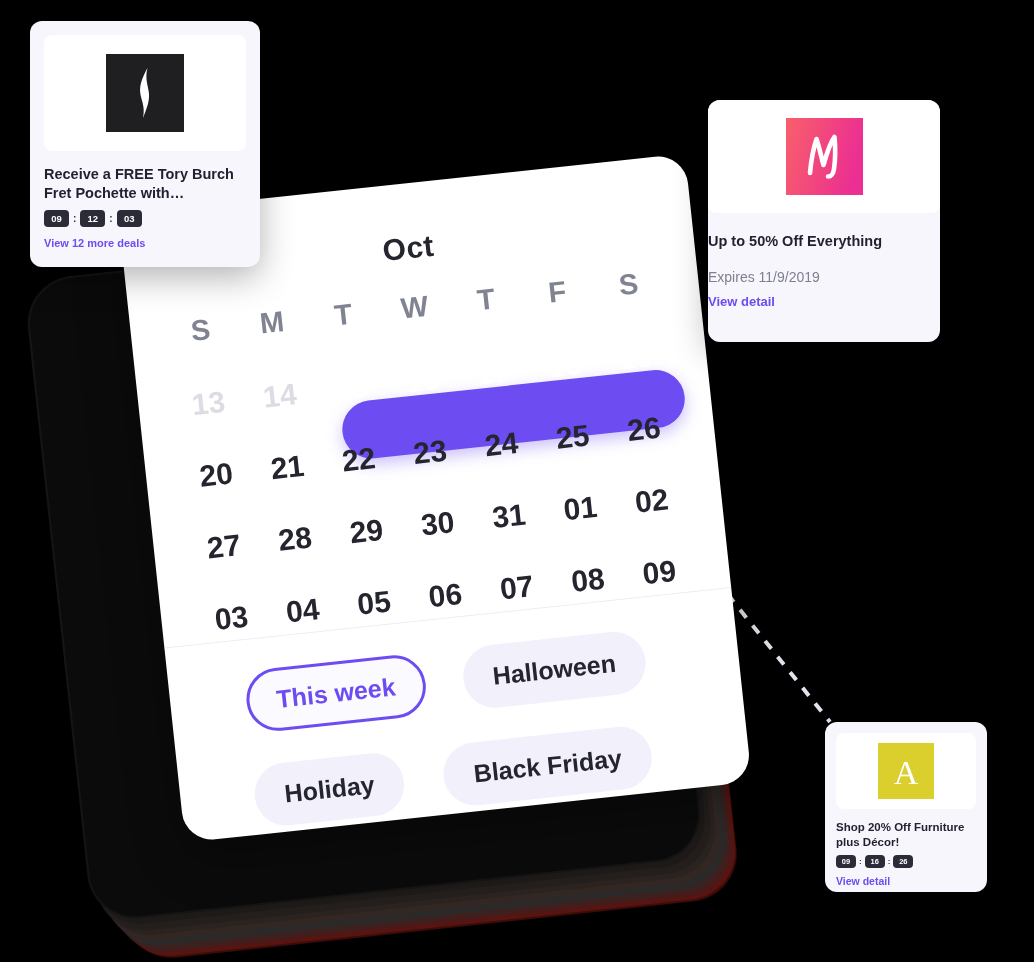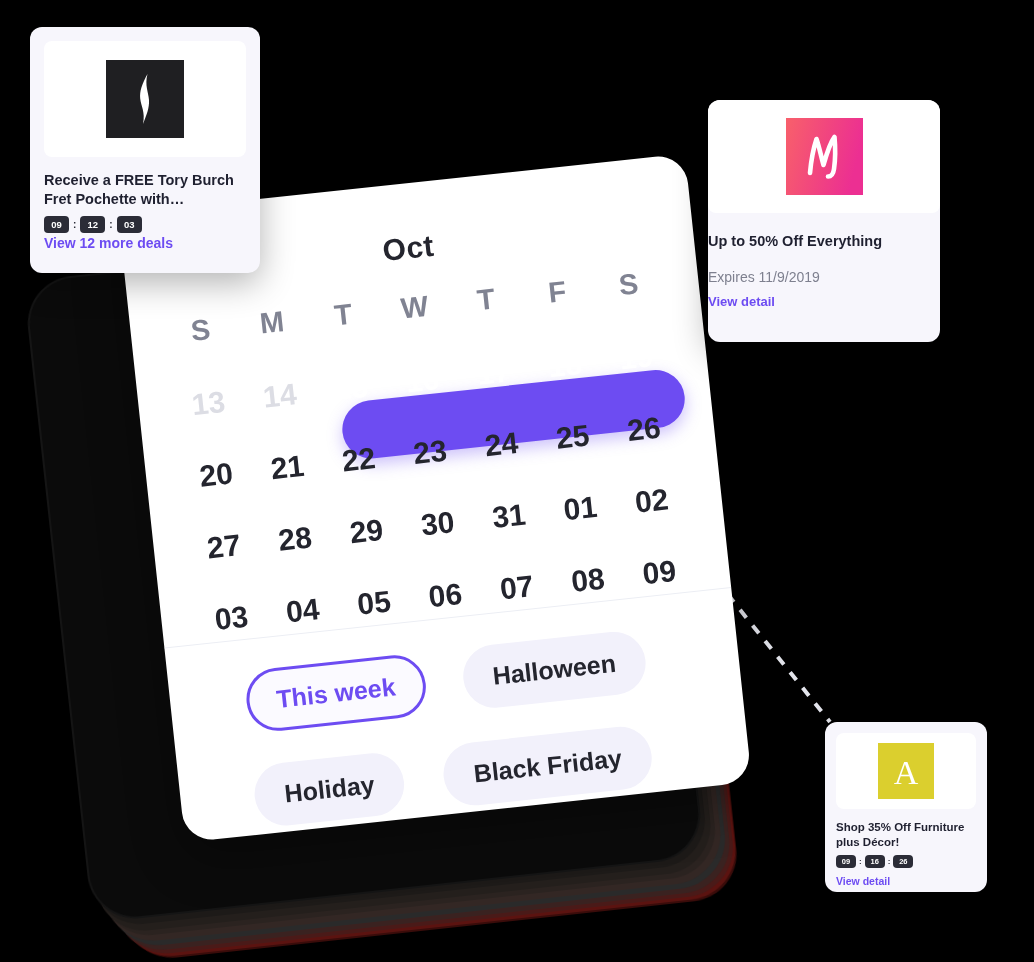--- a/index.html
+++ b/index.html
@@ -202,30 +202,30 @@
     display: inline-block;
   }
   .cd-sep {
     color: #2b2c37;
     font-weight: bold;
     margin: 0 4px;
   }
 
   
   #card-sephora {
-    left: 30px; top: 27px;
+    left: 30px; top: 21px;
     width: 230px; height: 246px;
     padding: 14px;
   }
   #card-sephora .deal-thumb { height: 116px; }
   #card-sephora .deal-title { font-size: 14.5px; margin-top: 14px; }
   #card-sephora .countdown { margin-top: 8px; }
   #card-sephora .cd-box { font-size: 9.5px; padding: 3px 6px; min-width: 13px; }
   #card-sephora .cd-sep { font-size: 10px; }
-  #card-sephora .deal-link { font-size: 14px; margin-top: 2px; }
+  #card-sephora .deal-link { font-size: 11px; margin-top: 10px; }
 
   
   #card-macys {
     left: 708px; top: 100px;
     width: 232px; height: 242px;
   }
   #card-macys .deal-thumb { height: 113px; }
   #card-macys .deal-title { font-size: 14.5px; margin-top: 19px; }
   #card-macys .deal-expires { font-size: 14px; margin-top: 18px; }
   #card-macys .deal-link { font-size: 13px; margin-top: 9px; }
@@ -366,21 +366,21 @@
     <div class="deal-link">View detail</div>
   </div>
 
   <div class="deal-card" id="card-anthro">
     <div class="deal-thumb">
       <svg class="logo-sq" width="56" height="56" viewBox="0 0 56 56">
         <rect x="0" y="0" width="56" height="56" fill="#dbcf2e"></rect>
         <text x="28" y="41" text-anchor="middle" font-family="Liberation Serif, serif" font-size="34" fill="#ffffff">A</text>
       </svg>
     </div>
-    <div class="deal-title">Shop 35% Off Furniture plus Décor!</div>
+    <div class="deal-title">Shop 20% Off Furniture plus Décor!</div>
     <div class="countdown">
       <span class="cd-box">09</span>
       <span class="cd-sep">:</span>
       <span class="cd-box">16</span>
       <span class="cd-sep">:</span>
       <span class="cd-box">26</span>
     </div>
     <div class="deal-link">View detail</div>
   </div>
 

